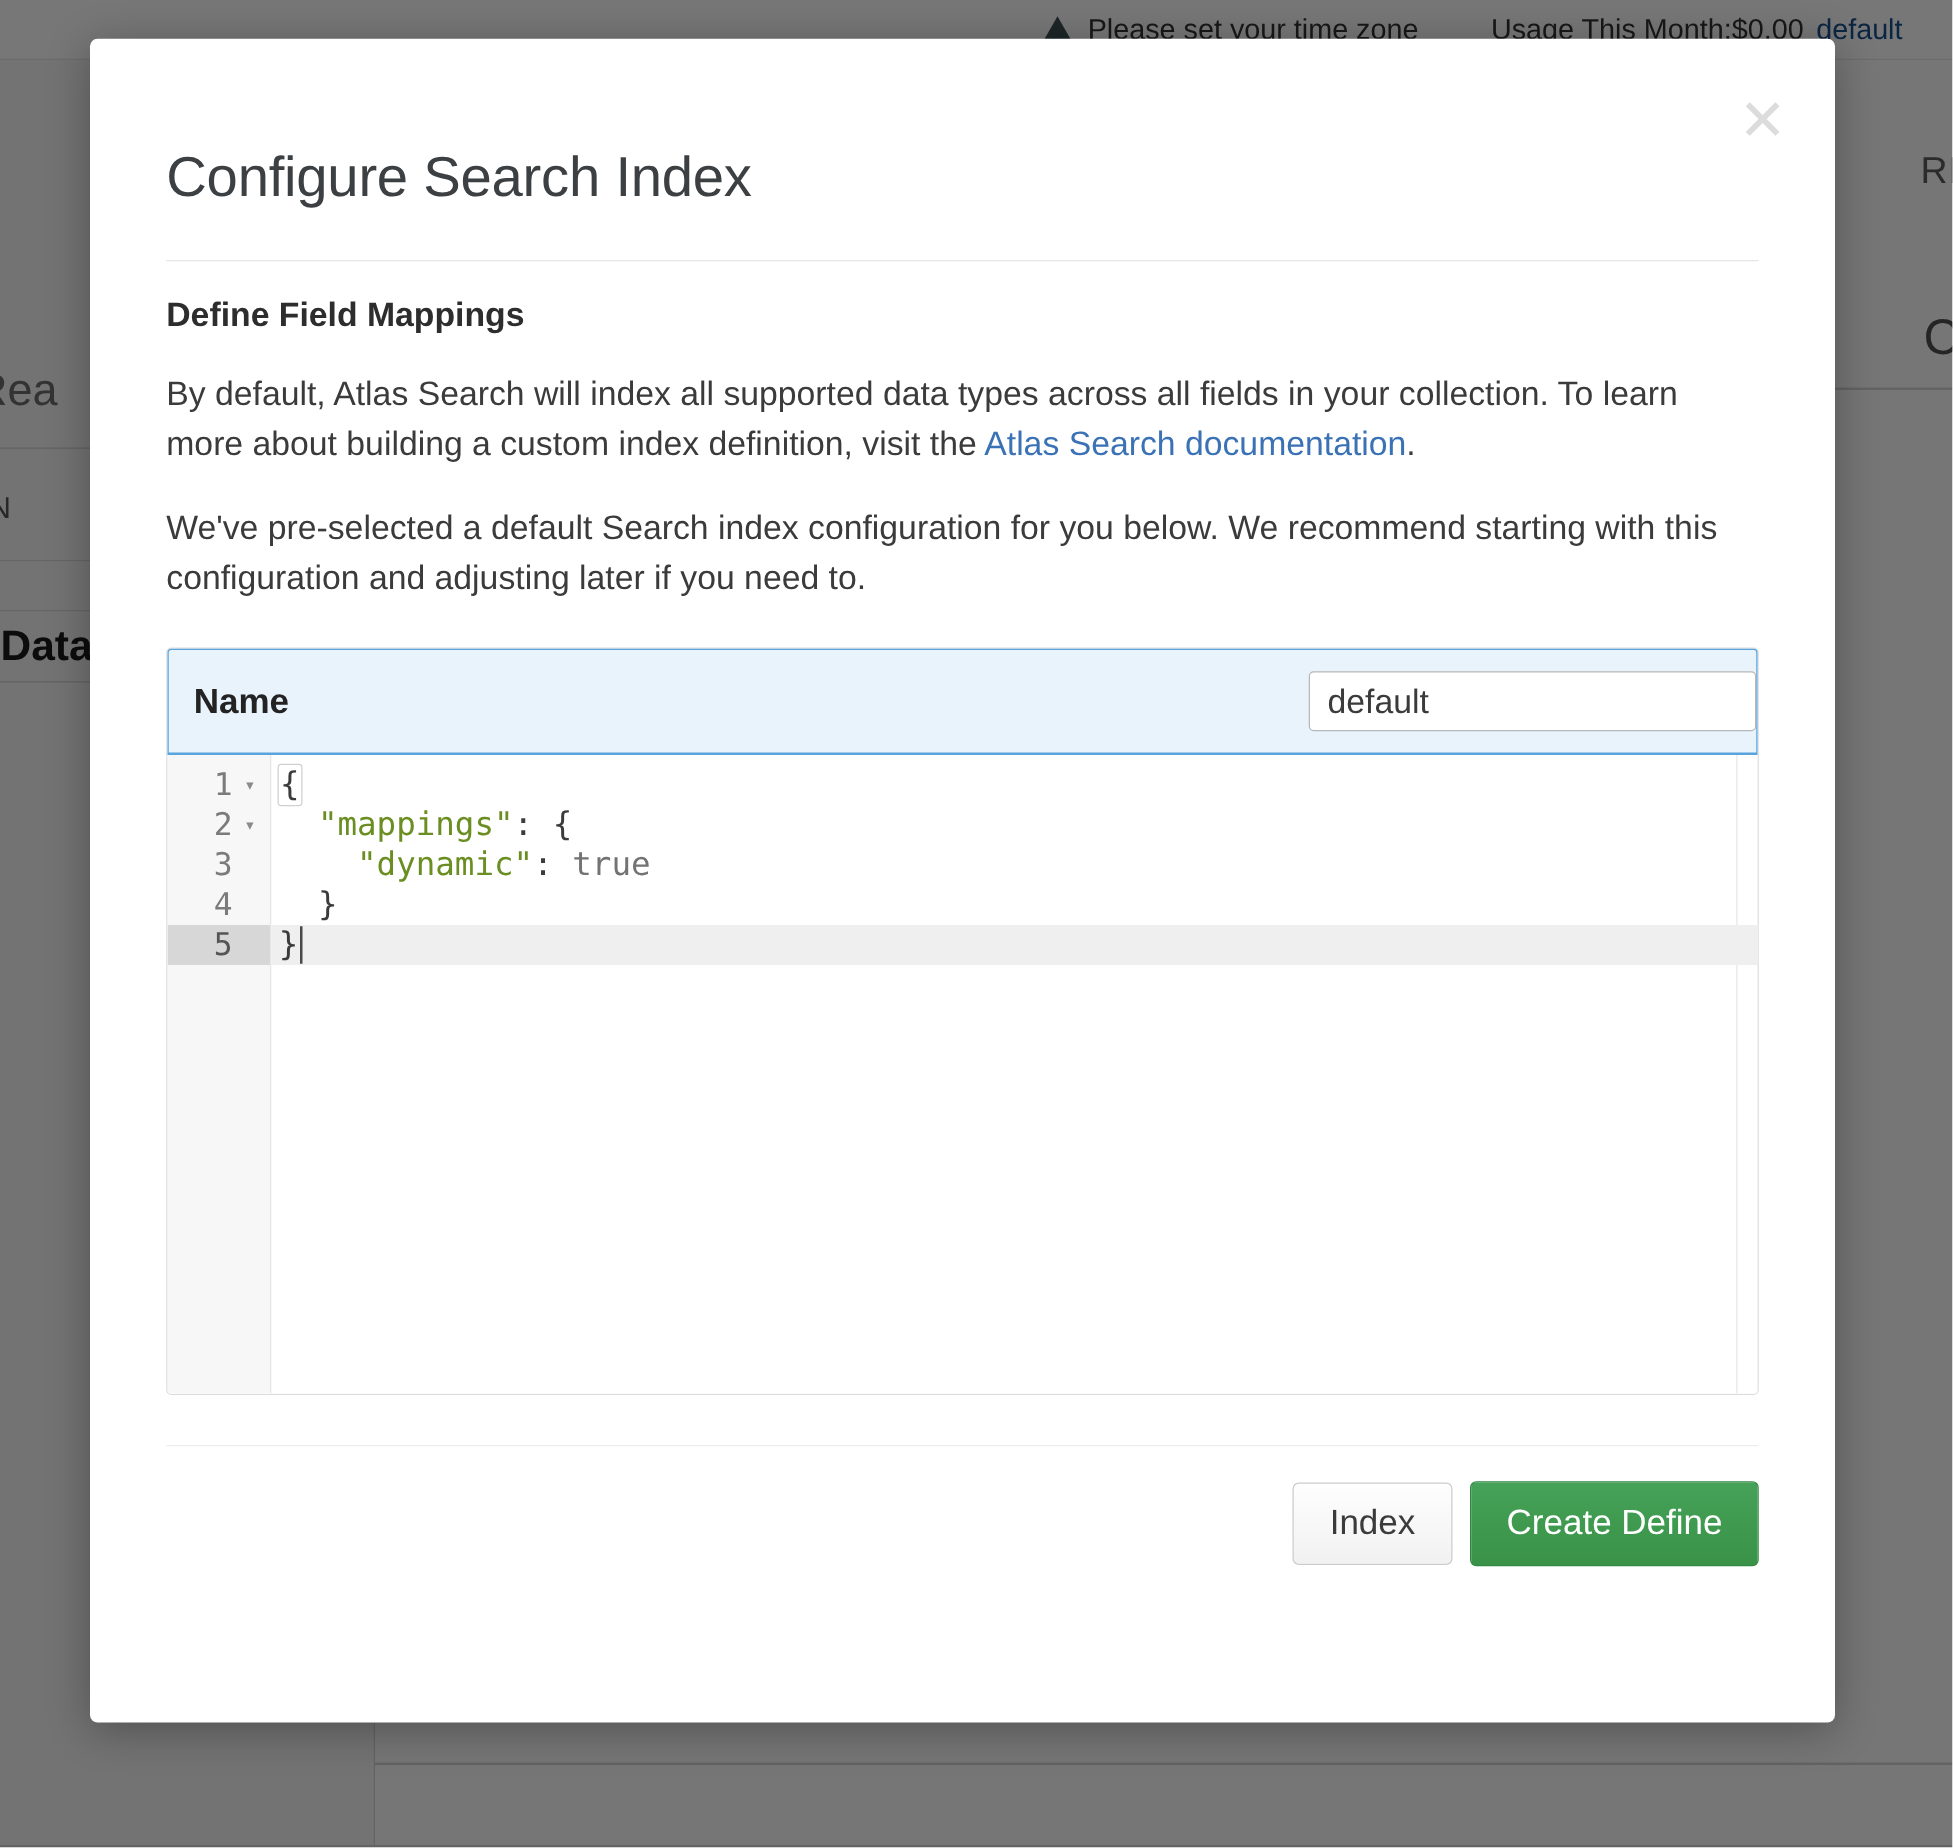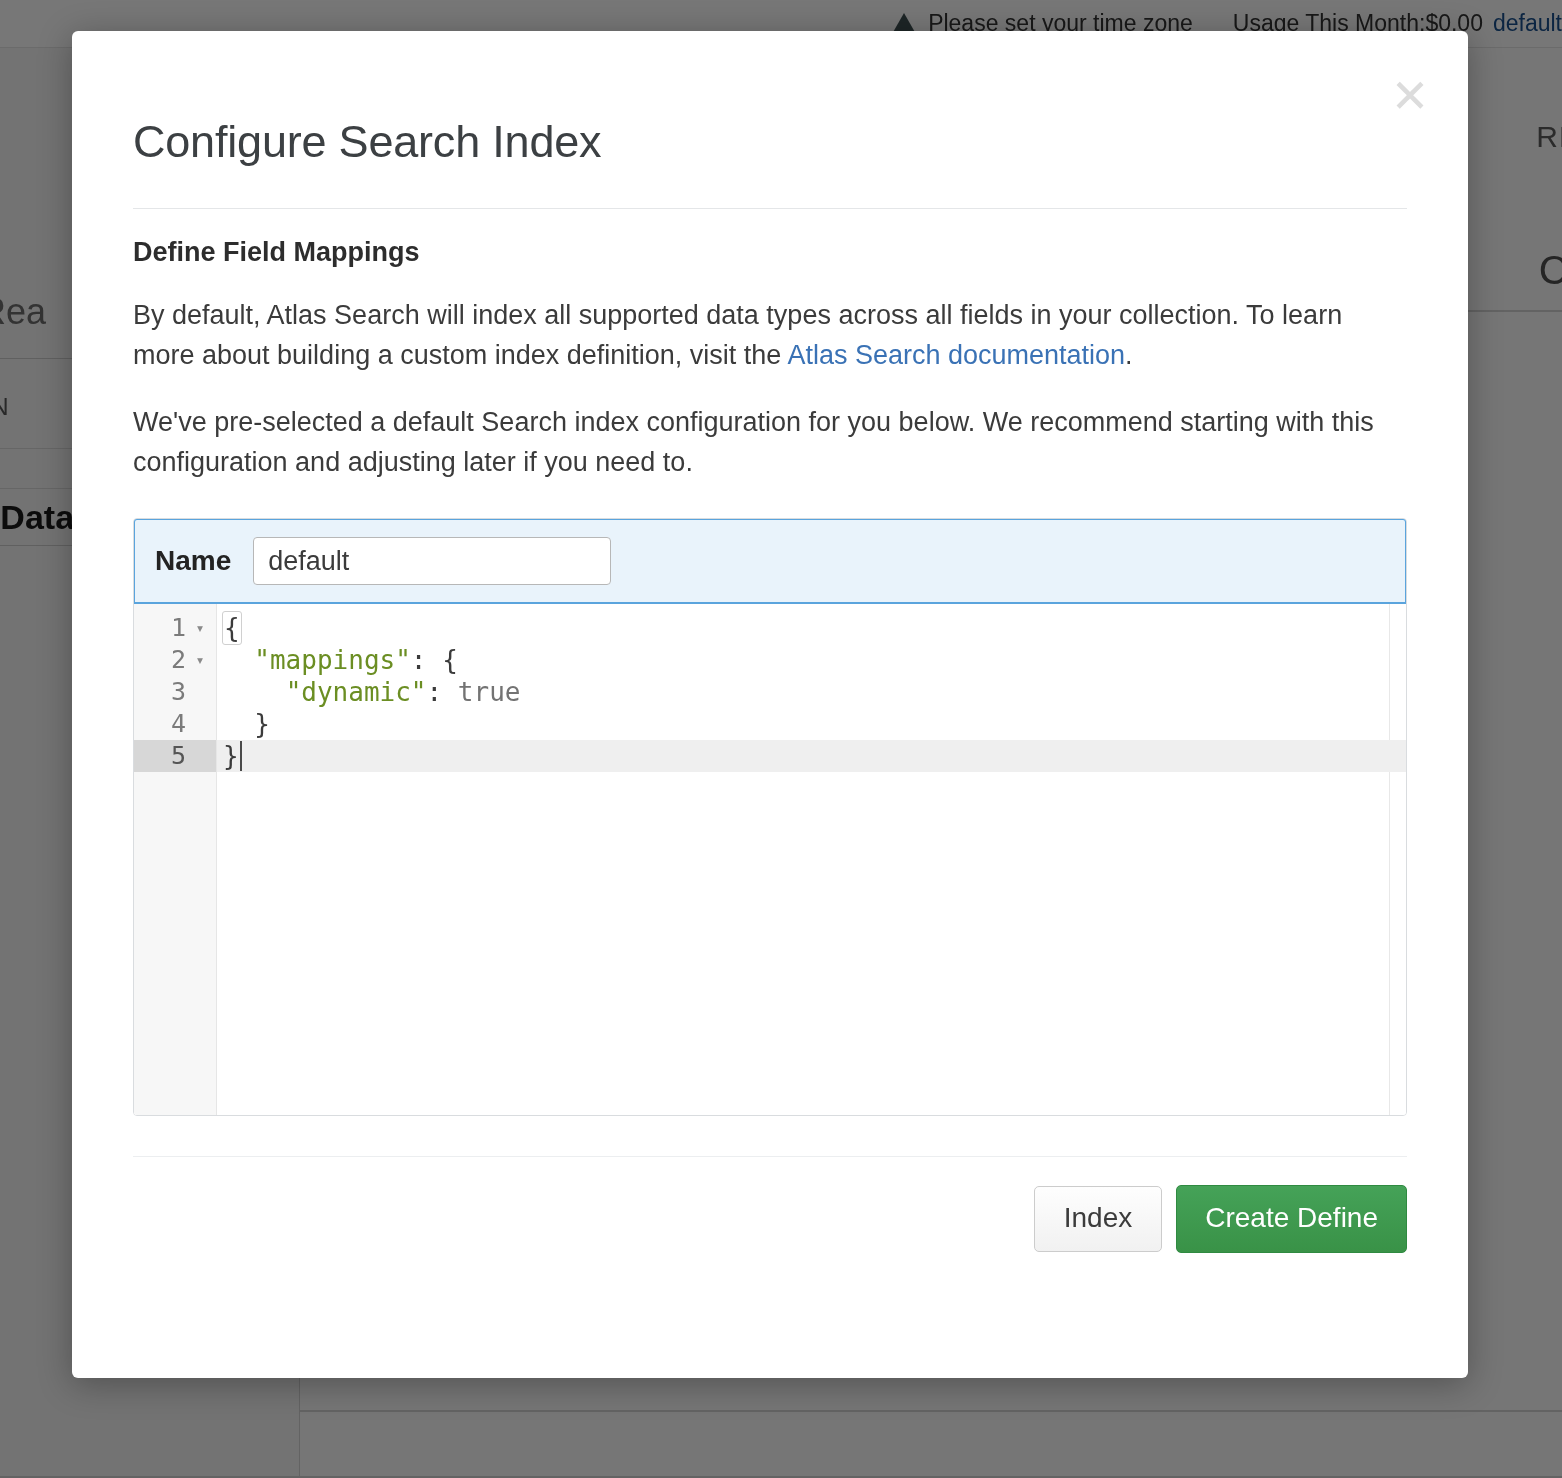--- a/index.html
+++ b/index.html
@@ -25,22 +25,23 @@
   }
   .bg-topbar {
     position: absolute;
     top: 0; left: 0; right: 0;
     height: 48px;
     background: #f9f9f9;
     border-bottom: 1px solid #e0e0e0;
     display: flex;
     align-items: center;
     justify-content: flex-end;
-    box-sizing: border-box;
-    gap: 40px;
+    padding-right: 40px;
+    box-sizing: border-box;
+    gap: 58px;
     font-size: 23px;
     color: #333;
     white-space: nowrap;
   }
   .bg-warn {
     display: flex;
     align-items: center;
     gap: 12px;
   }
   .warn-tri {
@@ -217,20 +218,21 @@
   #name-bar {
     background: #e9f3fb;
     border: 2px solid #5aa4dd;
     border-radius: 4px 4px 0 0;
     margin: -1px -1px 0 -1px;
     height: 86px;
     display: flex;
     align-items: center;
     padding-left: 20px;
     box-sizing: border-box;
+    justify-content: space-between;
   }
   #name-label {
     font-size: 28px;
     font-weight: 700;
     color: #232323;
     margin-right: 22px;
   }
   #name-input {
     width: 358px;
     height: 48px;

